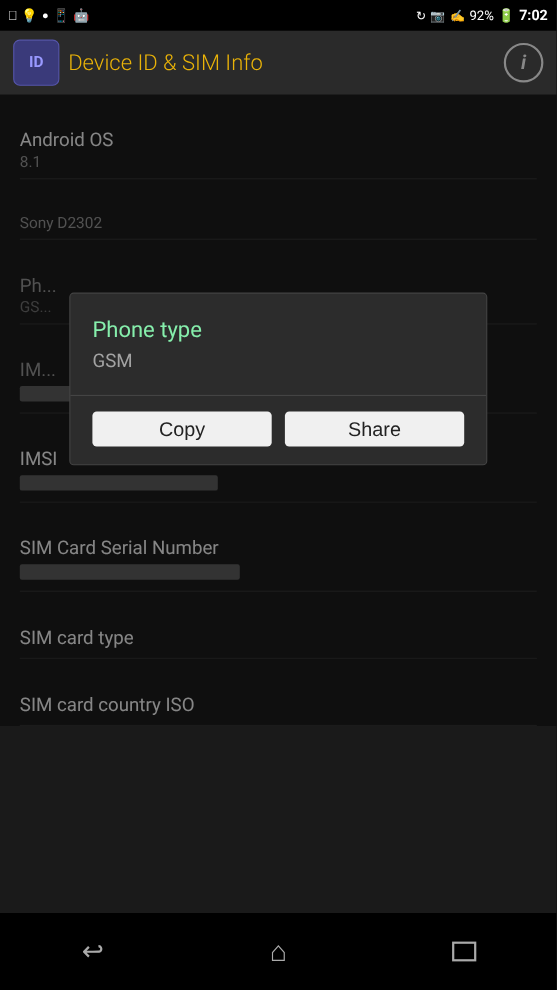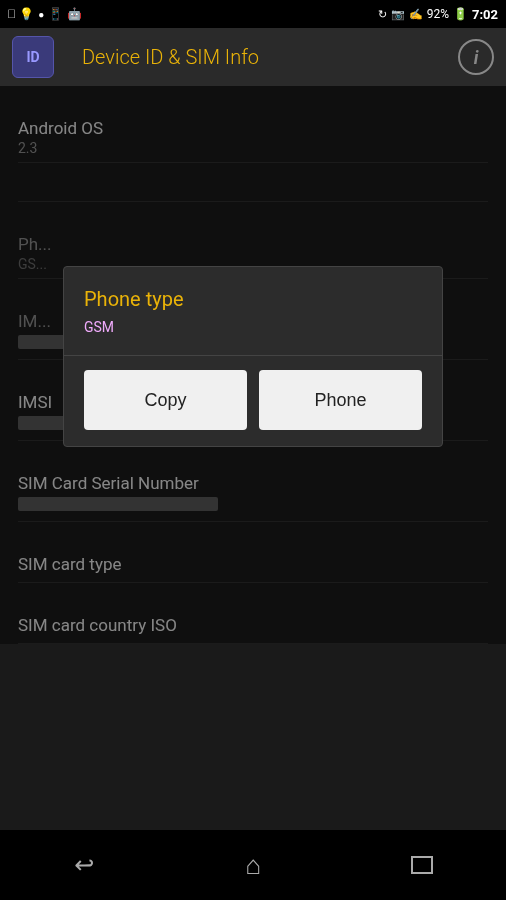--- a/index.html
+++ b/index.html
@@ -39,21 +39,21 @@
       color: #fff;
     }
 
     
     .app-bar {
       background-color: #2a2a2a;
       height: 58px;
       display: flex;
       align-items: center;
       padding: 0 12px;
-      gap: 28px;
+      gap: 8px;
     }
     .app-icon {
       width: 42px;
       height: 42px;
       background-color: #3a3a7a;
       border-radius: 6px;
       display: flex;
       align-items: center;
       justify-content: center;
       font-size: 10px;
@@ -134,40 +134,40 @@
     .dialog {
       background-color: #2c2c2c;
       border: 1px solid #444;
       border-radius: 4px;
       width: 380px;
       padding: 20px 20px 16px 20px;
     }
     .dialog-title {
       font-size: 20px;
       font-weight: 400;
-      color: #eab308;
+      color: #86efac;
       margin-bottom: 8px;
     }
     .dialog-value {
-      font-size: 14px;
-      color: #f0abfc;
+      font-size: 17px;
+      color: #a3a3a3;
       margin-bottom: 20px;
     }
     .dialog-divider {
       height: 1px;
       background-color: #444;
       margin: 0 -20px 14px -20px;
     }
     .dialog-buttons {
       display: flex;
       gap: 12px;
     }
     .dialog-btn {
       flex: 1;
-      height: 60px;
+      height: 32px;
       background-color: #f0f0f0;
       border: none;
       border-radius: 4px;
       font-size: 18px;
       font-weight: 400;
       color: #222;
       cursor: pointer;
       display: flex;
       align-items: center;
       justify-content: center;
@@ -224,24 +224,25 @@
   <span class="app-title">Device ID &amp; SIM Info</span>
   <div class="info-btn">
     <span>i</span>
   </div>
 </div>
 
 <div class="content">
 
   <div class="info-section">
     <div class="info-label">Android OS</div>
-    <div class="info-value">2.3</div>
-  </div>
-
-  <div class="info-section">
+    <div class="info-value">8.1</div>
+  </div>
+
+  <div class="info-section">
+    <div class="info-value">Sony D2302</div>
   </div>
 
 
   <div class="info-section">
     <div class="info-label" style="color:#888;">Ph...</div>
     <div class="info-value" style="color:#666;">GS...</div>
   </div>
 
   <div class="info-section">
     <div class="info-label" style="color:#888;">IM...</div>
@@ -266,21 +267,21 @@
     <div class="info-label">SIM card country ISO</div>
   </div>
 
   <div class="dialog-overlay">
     <div class="dialog">
       <div class="dialog-title">Phone type</div>
       <div class="dialog-value">GSM</div>
       <div class="dialog-divider"></div>
       <div class="dialog-buttons">
         <button class="dialog-btn">Copy</button>
-        <button class="dialog-btn">Phone</button>
+        <button class="dialog-btn">Share</button>
       </div>
     </div>
   </div>
 
 </div>
 
 <div class="nav-bar">
   <div class="nav-btn">
     <span style="font-size:24px; color:#aaa;">↩</span>
   </div>

